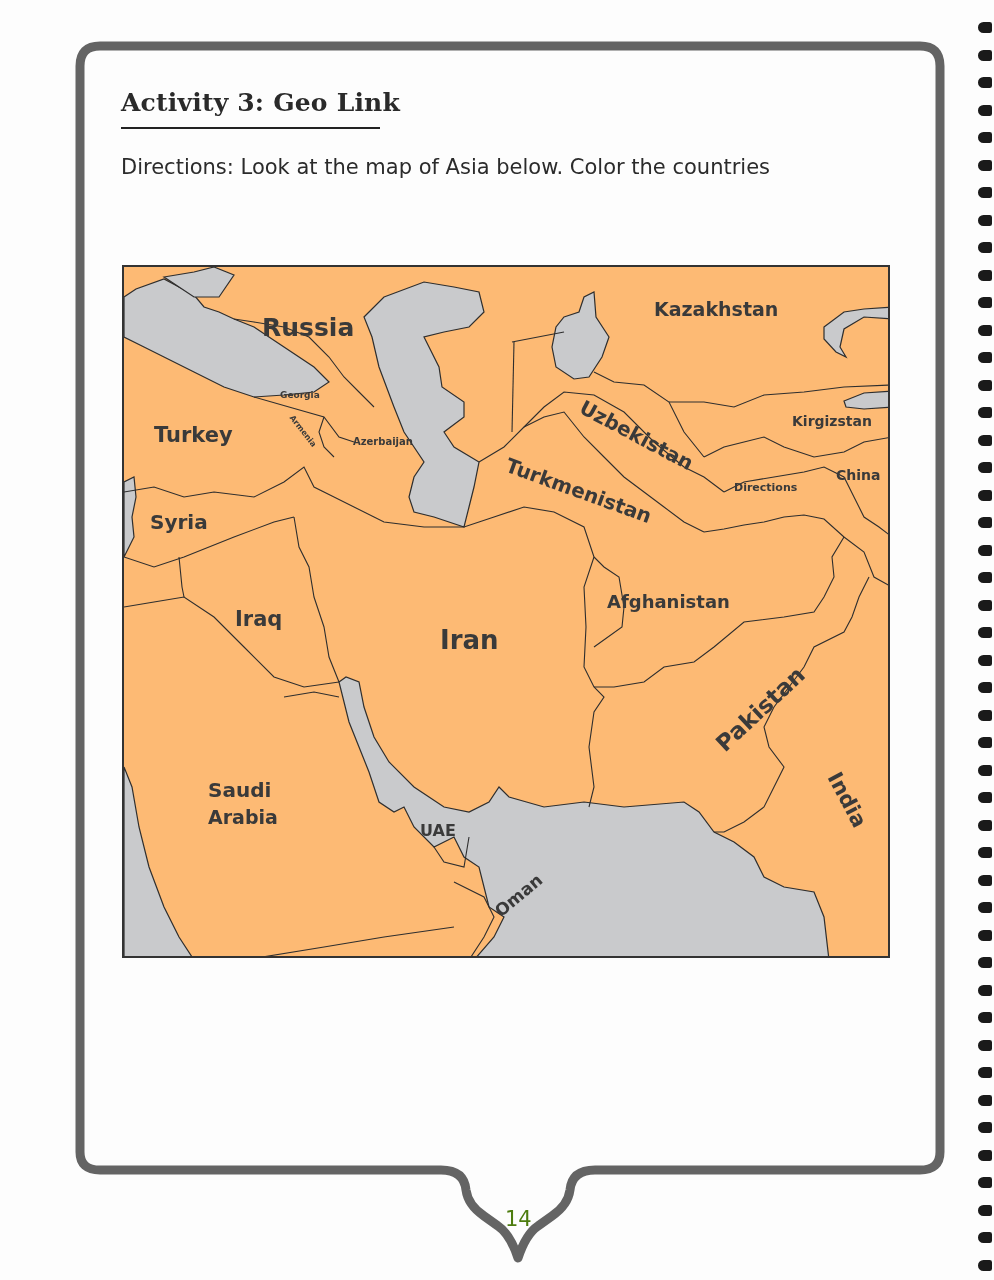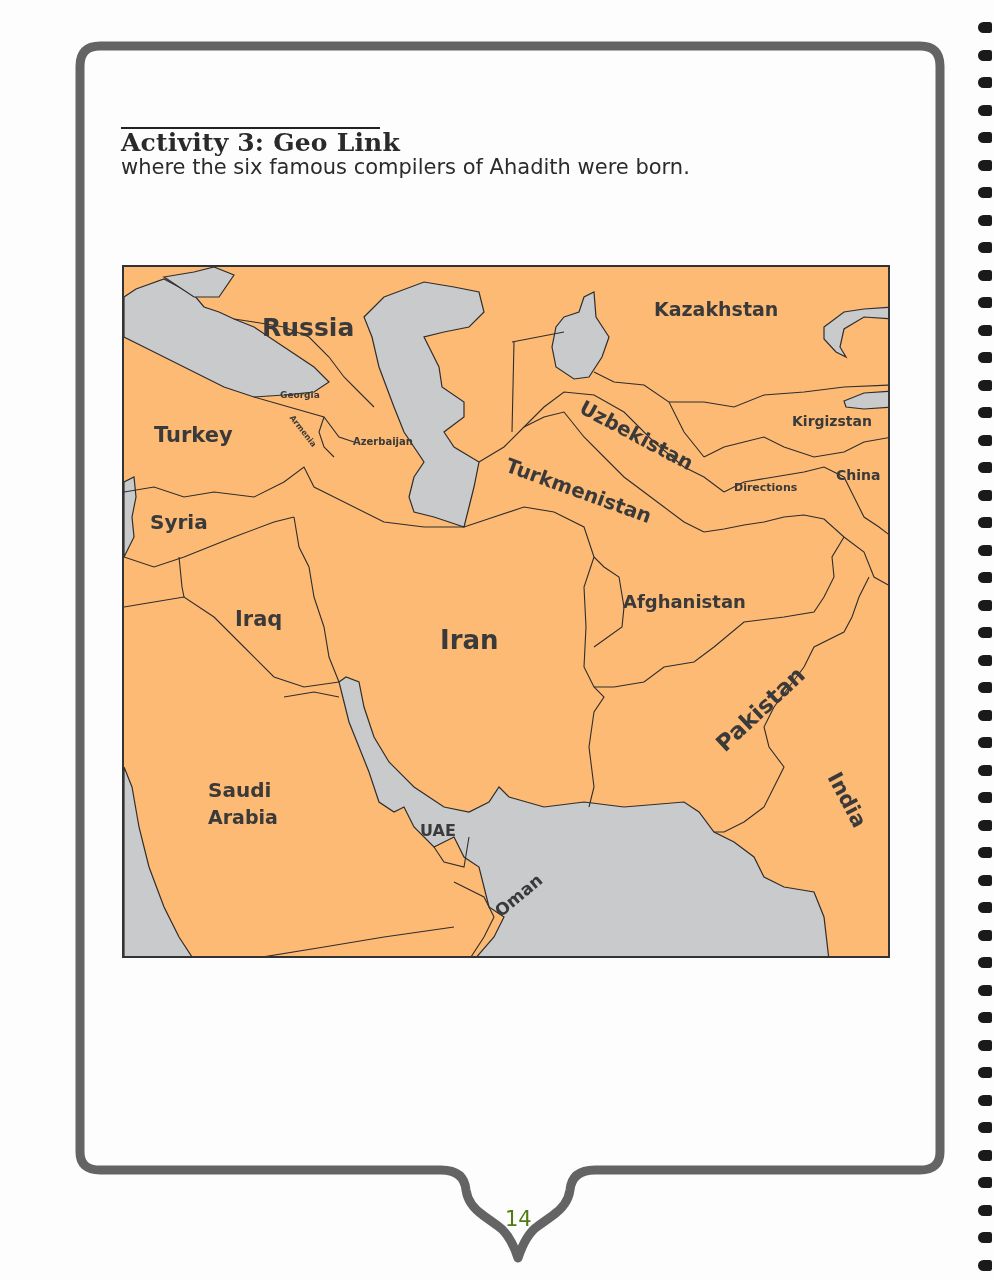--- a/index.html
+++ b/index.html
@@ -14,21 +14,21 @@
   .spiral .coil {
     position: absolute; right: 2px; width: 14px; height: 11px;
     background: #1a1a1a; border-radius: 7px 3px 3px 7px;
   }
   .frame {
     position: absolute; left: 0; top: 0; width: 994px; height: 1280px;
   }
   .title {
     position: absolute; left: 121px; top: 88px;
     font-family: "DejaVu Serif", serif; font-weight: bold; font-size: 25px;
-    color: #2a2a2a; letter-spacing: 0.2px; margin-top: 40px;
+    color: #2a2a2a; letter-spacing: 0.2px;
   }
   .title-rule {
     position: absolute; left: 121px; top: 127px; width: 259px; height: 2px; background: #222;
   }
   .directions {
     position: absolute; left: 121px; top: 152px; width: 760px;
     font-family: "DejaVu Sans", sans-serif; font-size: 21px; line-height: 31px;
     color: #2b2b2b;
   }
   .map {
@@ -101,21 +101,21 @@
   <path d="M100,46 L920,46 Q940,46 940,66 L940,1152 Q940,1170 920,1170 L595,1170
            Q572,1170 570,1190 Q568,1205 552,1216 L538,1226 Q526,1234 518,1258
            Q510,1234 498,1226 L484,1216 Q468,1205 466,1190 Q464,1170 441,1170
            L100,1170 Q80,1170 80,1152 L80,66 Q80,46 100,46 Z" fill="none" stroke="#646464" stroke-width="9" stroke-linejoin="round"></path>
 </svg>
 
 <div class="title">Activity 3: Geo Link</div>
 <div class="title-rule"></div>
 
 <div class="directions">
-  <div>where the six famous compilers of Ahadith were born.</div>
+  <div>Directions:  Look at the map of Asia below. Color the countries</div>
 </div>
 
 <div class="map">
   <svg width="768" height="693" viewBox="0 0 768 693">
     <g fill="#c9cacc" stroke="#2e2e2e" stroke-width="1.2">
 
       <path d="M0,30 L12,22 L40,12 L55,20 L70,28 L80,40 L95,45 L110,52 L130,60 L160,80 L190,100 L205,115 L190,125 L160,128 L130,130 L100,120 L70,105 L40,90 L20,80 L0,70 Z"></path>
 
       <path d="M40,10 L70,5 L90,0 L110,8 L95,30 L70,30 L55,20 Z"></path>
 
@@ -180,21 +180,21 @@
       <div class="label" style="left: 170px; top: 147px; font-size: 8px; transform: rotate(52deg);">Armenia</div>
       <div class="label" style="left: 211px; top: 170px; font-size: 10px; margin-left: 18px;">Azerbaijan</div>
       <div class="label" style="left: 30px; top: 158px; font-size: 21px;">Turkey</div>
       <div class="label" style="left: 462px; top: 130px; font-size: 20px; transform: rotate(28deg);">Uzbekistan</div>
       <div class="label" style="left: 668px; top: 147px; font-size: 14px;">Kirgizstan</div>
       <div class="label" style="left: 386px; top: 188px; font-size: 20px; transform: rotate(20deg);">Turkmenistan</div>
       <div class="label" style="left: 610px; top: 215px; font-size: 11px;">Directions</div>
       <div class="label" style="left: 712px; top: 201px; font-size: 14px;">China</div>
       <div class="label" style="left: 26px; top: 245px; font-size: 20px;">Syria</div>
       <div class="label" style="left: 111px; top: 324px; font-size: 21px; margin-top: 18px;">Iraq</div>
-      <div class="label" style="left: 499px; top: 326px; font-size: 18px; text-align: right;">Afghanistan</div>
+      <div class="label" style="left: 483px; top: 326px; font-size: 18px; text-align: right;">Afghanistan</div>
       <div class="label" style="left: 316px; top: 360px; font-size: 26px;">Iran</div>
       <div class="label" style="left: 588px; top: 472px; font-size: 23px; transform: rotate(-43deg);">Pakistan</div>
       <div class="label" style="left: 718px; top: 502px; font-size: 21px; transform: rotate(62deg);">India</div>
       <div class="label" style="left: 84px; top: 513px; font-size: 20px;">Saudi</div>
       <div class="label" style="left: 84px; top: 541px; font-size: 19px;">Arabia</div>
       <div class="label" style="left: 296px; top: 556px; font-size: 16px;">UAE</div>
       <div class="label" style="left: 368px; top: 640px; font-size: 17px; transform: rotate(-40deg);">Oman</div>
     </div>
 </div>
 

